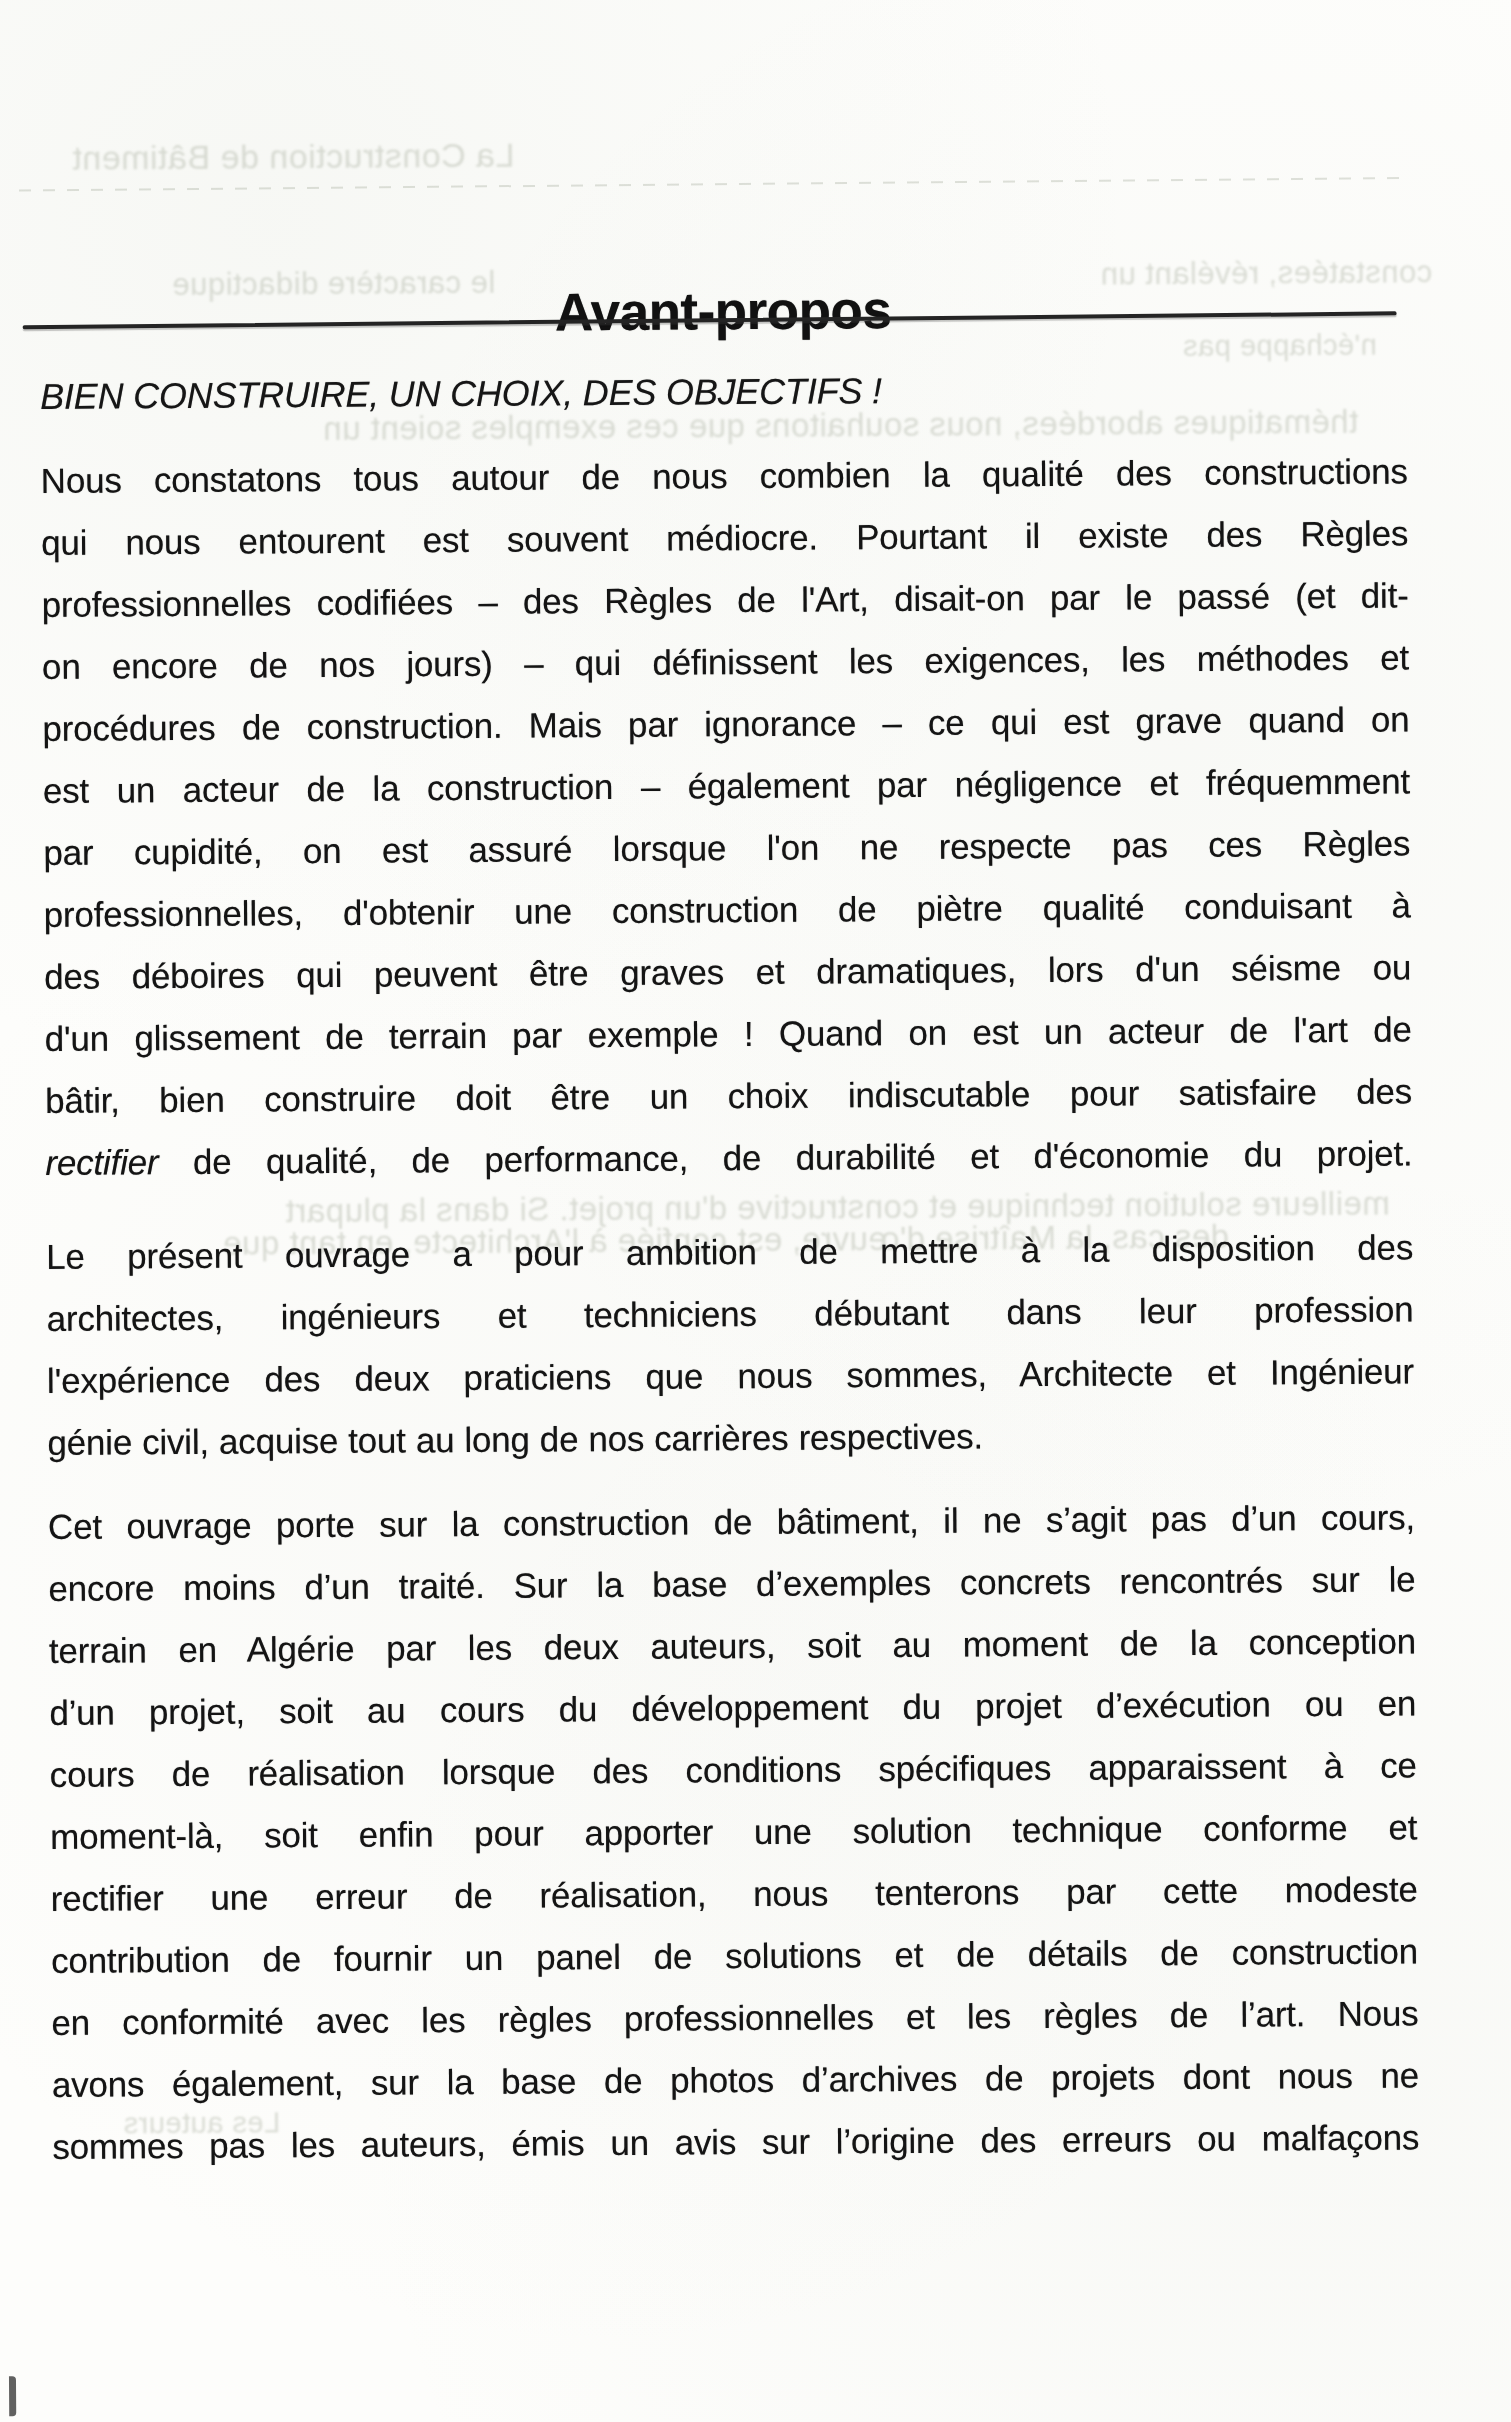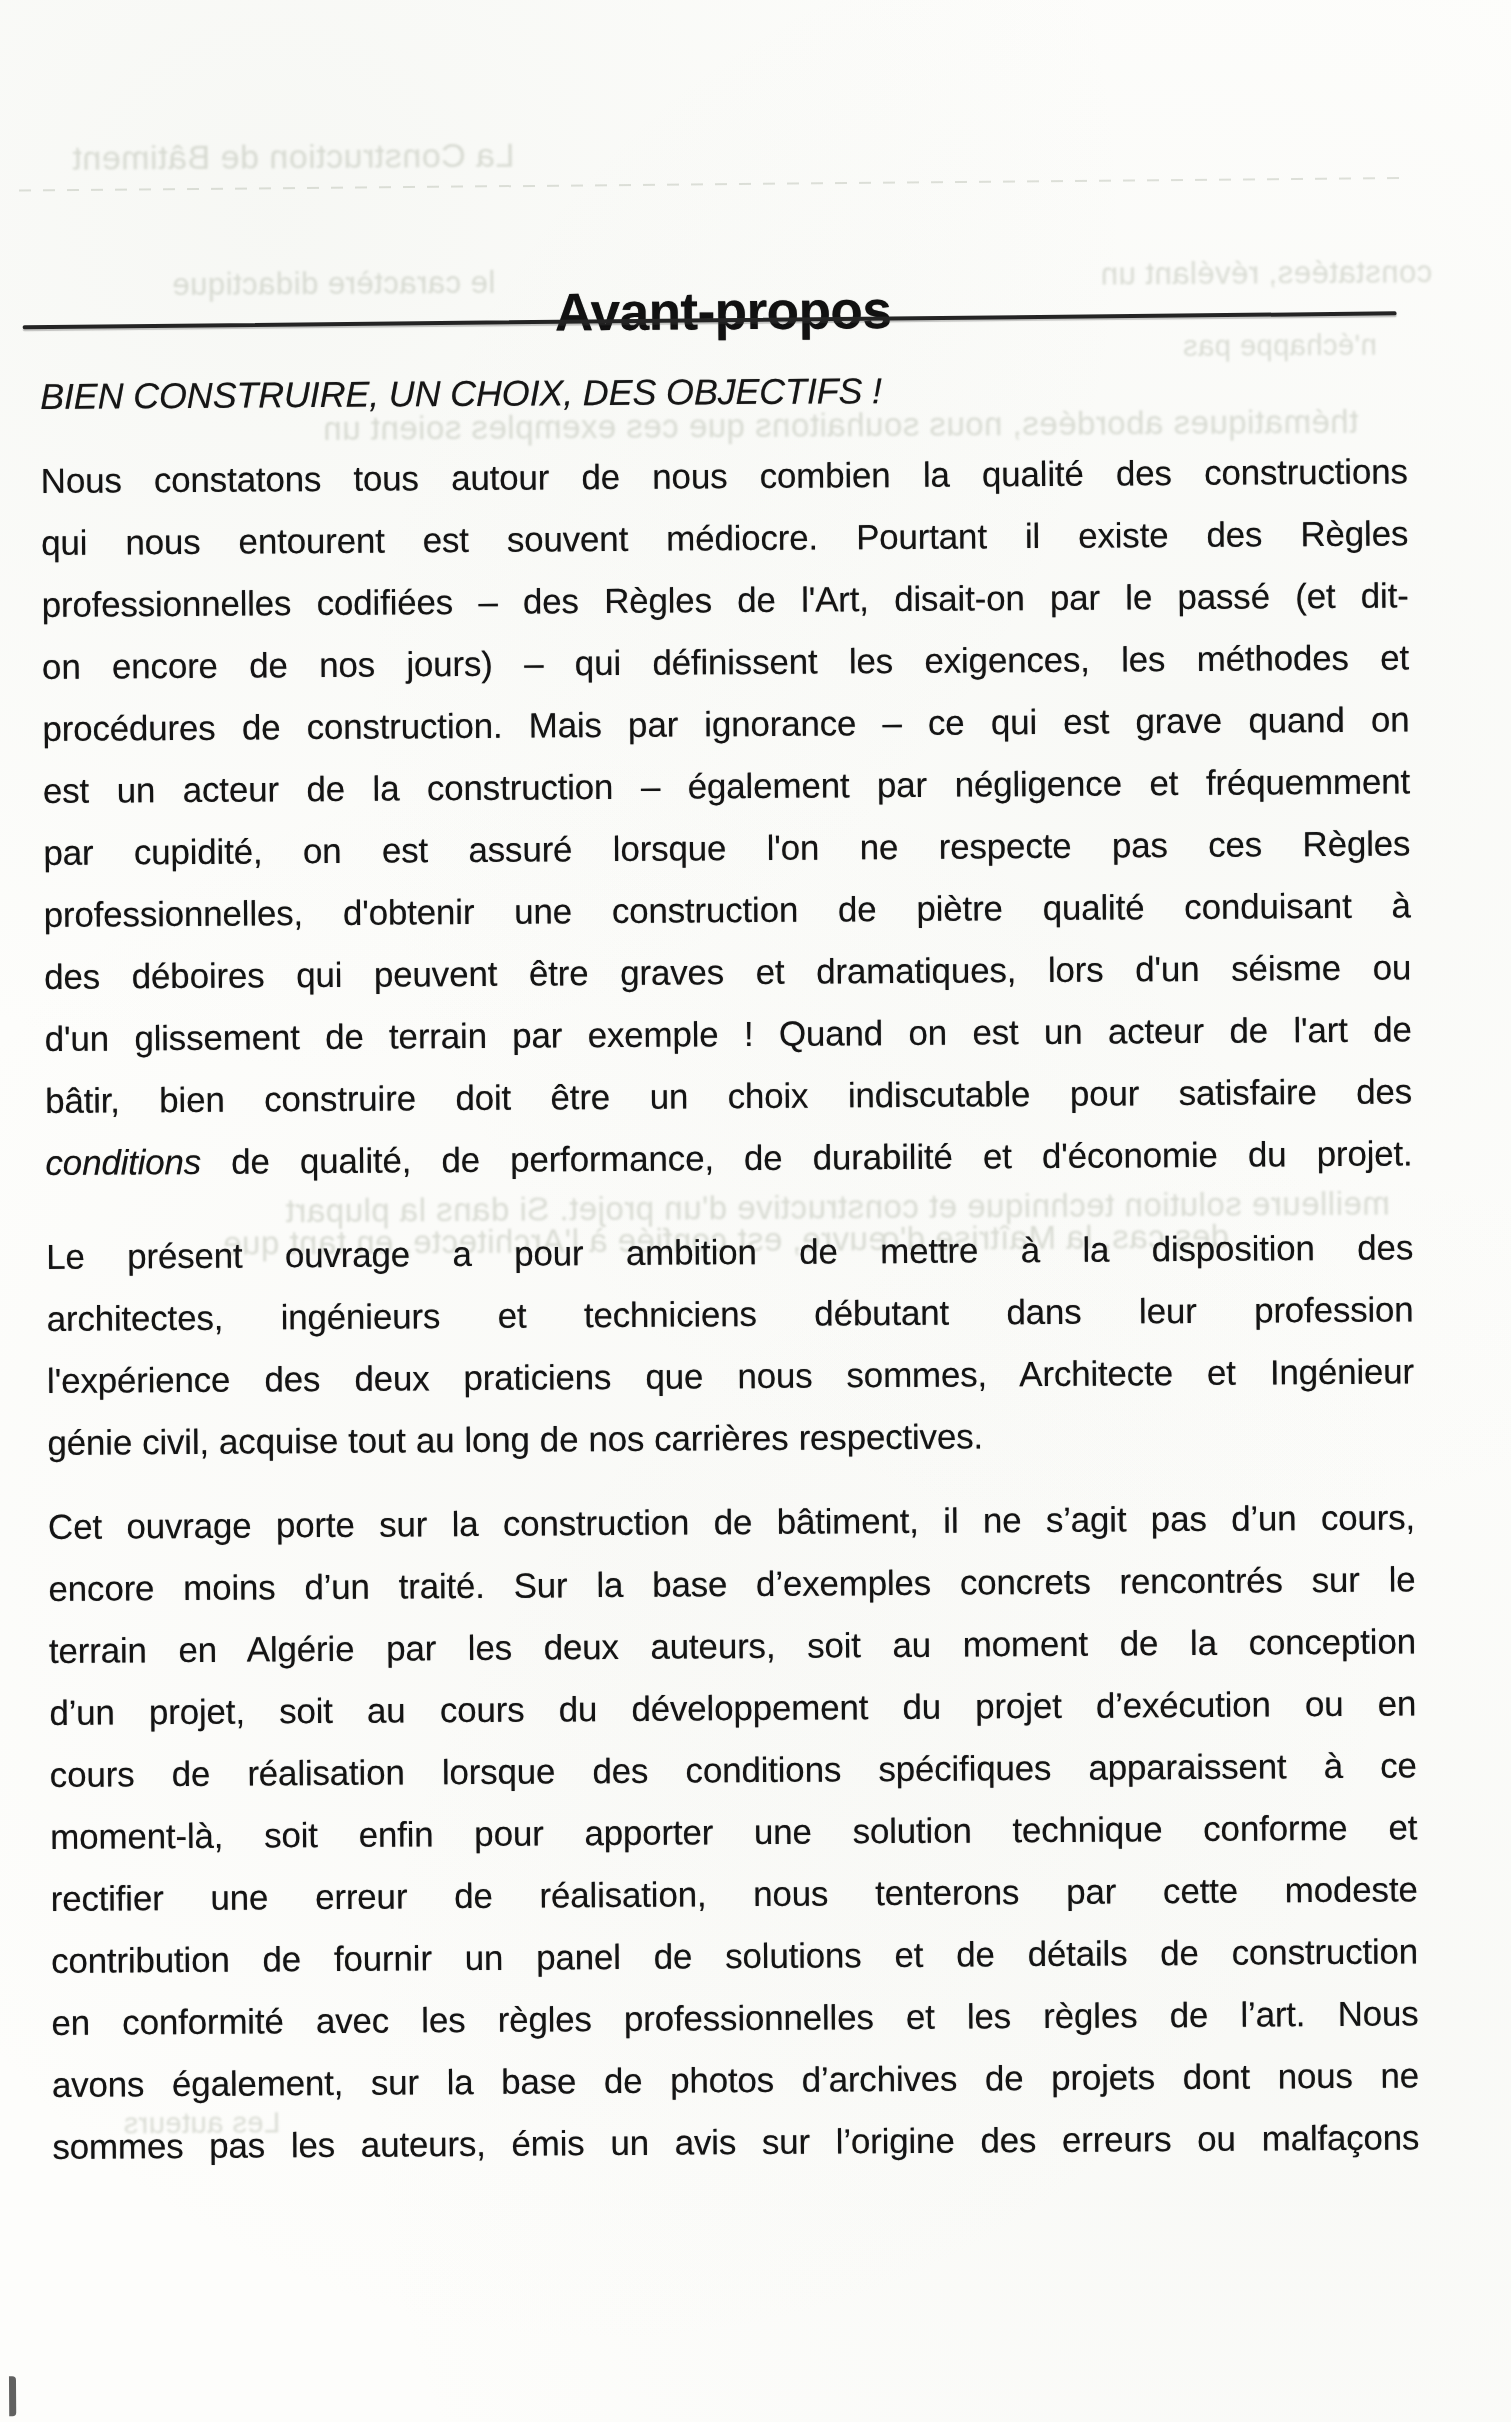--- a/index.html
+++ b/index.html
@@ -91,21 +91,21 @@
       <div class="line">qui nous entourent est souvent médiocre. Pourtant il existe des Règles</div>
       <div class="line">professionnelles codifiées – des Règles de l'Art, disait-on par le passé (et dit-</div>
       <div class="line">on encore de nos jours) – qui définissent les exigences, les méthodes et</div>
       <div class="line">procédures de construction. Mais par ignorance – ce qui est grave quand on</div>
       <div class="line">est un acteur de la construction – également par négligence et fréquemment</div>
       <div class="line">par cupidité, on est assuré lorsque l'on ne respecte pas ces Règles</div>
       <div class="line">professionnelles, d'obtenir une construction de piètre qualité conduisant à</div>
       <div class="line">des déboires qui peuvent être graves et dramatiques, lors d'un séisme ou</div>
       <div class="line">d'un glissement de terrain par exemple ! Quand on est un acteur de l'art de</div>
       <div class="line">bâtir, bien construire doit être un choix indiscutable pour satisfaire des</div>
-      <div class="line"><i>conditions</i><span> de qualité, de performance, de durabilité et d'économie du projet.</span></div>
+      <div class="line"><i>rectifier</i><span> de qualité, de performance, de durabilité et d'économie du projet.</span></div>
     </div>
   <div class="para" id="p2">
       <div class="line">Le présent ouvrage a pour ambition de mettre à la disposition des</div>
       <div class="line">architectes, ingénieurs et techniciens débutant dans leur profession</div>
       <div class="line">l'expérience des deux praticiens que nous sommes, Architecte et Ingénieur</div>
       <div class="line noJust">génie civil, acquise tout au long de nos carrières respectives.</div>
     </div>
   <div class="para" id="p3">
       <div class="line">Cet ouvrage porte sur la construction de bâtiment, il ne s’agit pas d’un cours,</div>
       <div class="line">encore moins d’un traité. Sur la base d’exemples concrets rencontrés sur le</div>

